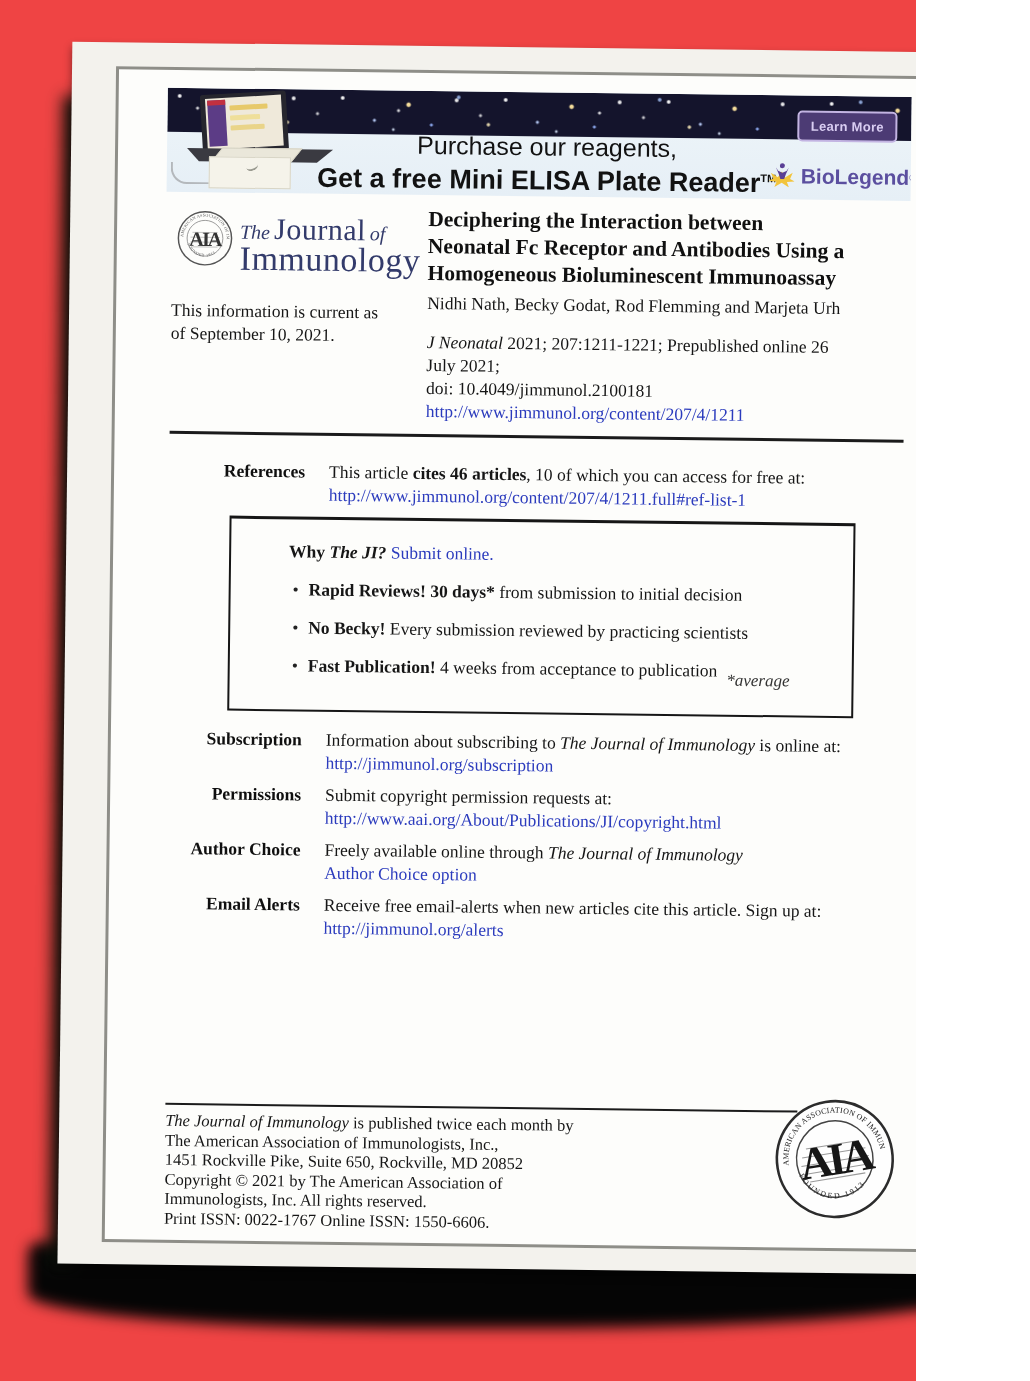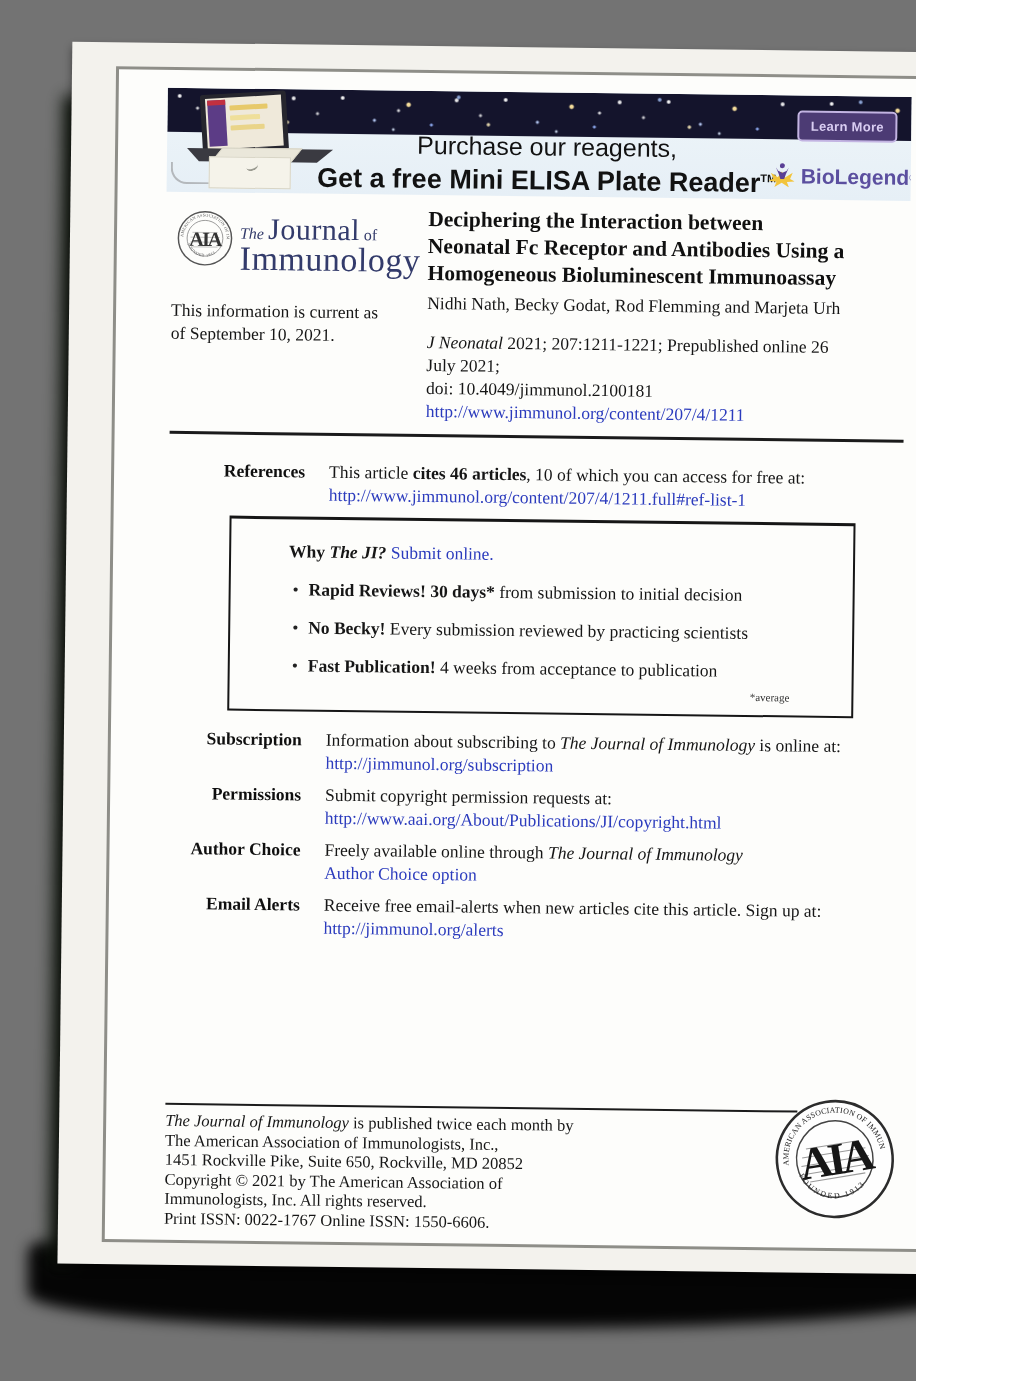--- a/index.html
+++ b/index.html
@@ -1,16 +1,16 @@
 <!DOCTYPE html>
 <html><head>
 <meta charset="utf-8">
 <style>
   html,body{margin:0;padding:0;background:#ffffff;}
-  .stage{position:relative;width:916px;height:1381px;overflow:hidden;background:#737373;
+  .stage{position:relative;width:916px;height:1381px;overflow:hidden;background:#ef4444;
          font-family:"Liberation Serif", serif;color:#161616;}
   
   .shadow-bottom{position:absolute;left:28px;top:1242px;width:960px;height:86px;background:#050505;
                  border-radius:12px 12px 46% 40%;filter:blur(7px);}
   .shadow-left{position:absolute;left:56px;top:96px;width:26px;height:1170px;background:#0c120a;
                filter:blur(8px);transform:rotate(0.7deg);}
   .shadow-right{position:absolute;left:998px;top:58px;width:24px;height:1190px;background:#1d2617;
                 filter:blur(8px);transform:rotate(0.7deg);}
   
   .paper{position:absolute;left:72px;top:42px;width:936px;height:1222px;background:#f3f2ed;
@@ -65,44 +65,44 @@
       border-left:12px solid transparent;border-right:16px solid transparent;width:118px;}
   .rd-top{position:absolute;left:48px;top:57px;width:78px;height:12px;background:#eae7da;transform:skewX(-38deg);border:1px solid #d4d1c2;}
   .rd-front{position:absolute;left:40px;top:66px;width:80px;height:30px;background:#f5f3ea;border:1px solid #d8d5c6;}
   .rd-mark{position:absolute;left:36px;top:4px;width:12px;height:7px;border-bottom:2px solid #9a9a90;transform:rotate(-18deg);border-radius:50%;}
   .lp-cable{position:absolute;left:2px;top:72px;width:44px;height:20px;border-bottom:2px solid #b4b8bc;
       border-left:2px solid #b4b8bc;border-radius:0 0 0 16px;}
   
   .logo-block{position:absolute;left:106px;top:160px;width:300px;height:110px;color:#333b6b;}
   .logo-seal{position:absolute;left:0;top:6px;}
   .logo-text{position:absolute;left:64px;top:8px;white-space:nowrap;}
-  .lg-the{font-style:italic;font-size:16px;}
+  .lg-the{font-style:italic;font-size:20px;}
   .lg-journal{font-size:30px;letter-spacing:.5px;}
-  .lg-of{font-size:16px;}
+  .lg-of{font-style:italic;font-size:20px;}
   .lg-imm{font-size:34px;letter-spacing:.5px;margin-top:-6px;}
   .title{position:absolute;left:358px;top:160px;width:492px;font-size:21.5px;line-height:27px;font-weight:bold;color:#101010;}
   .authors{position:absolute;left:358px;top:247px;width:492px;font-size:17.5px;}
   .current-as{position:absolute;left:102px;top:256px;width:260px;font-size:17.5px;line-height:23px;}
   .citation{position:absolute;left:358px;top:285px;width:492px;font-size:17.5px;line-height:23px;}
   .it{font-style:italic;}
   .bd{font-weight:bold;}
   .lnk{color:#2b3bbd;cursor:pointer;}
   .hrule1{position:absolute;left:102px;top:388px;width:734px;height:3px;background:#1b1b1b;}
   .hrule2{position:absolute;left:106px;top:1060px;width:632px;height:2px;background:#1b1b1b;}
   
   .info-row{position:absolute;left:0;width:100%;font-size:17.5px;line-height:23px;}
   .row-label{position:absolute;left:66px;width:172px;text-align:right;font-weight:bold;color:#0f0f0f;}
   .row-body{position:absolute;left:262px;width:586px;}
   
   .promo-box{position:absolute;left:163px;top:472px;width:622px;height:190px;background:#fdfdfb;
       border:2px solid #161616;border-top-width:3px;font-size:17.5px;}
   .promo-head{margin:22px 0 0 58px;}
   .promo-item{margin:17px 0 0 62px;}
   .promo-bullet{display:inline-block;width:16px;color:#222;}
-  .promo-foot{position:absolute;right:62px;bottom:12px;font-size:11px;color:#333;}
+  .promo-foot{position:absolute;right:62px;bottom:24px;font-size:17px;font-style:italic;color:#333;}
   
   .footer{position:absolute;left:106px;top:1068px;width:440px;font-size:16.5px;line-height:19.5px;}
   .seal-big{position:absolute;left:714px;top:1046px;transform:rotate(-10deg);}
 </style>
 </head>
 <body>
 
 <div class="stage">
   <div class="shadow-bottom"></div>
   <div class="shadow-left"></div>

